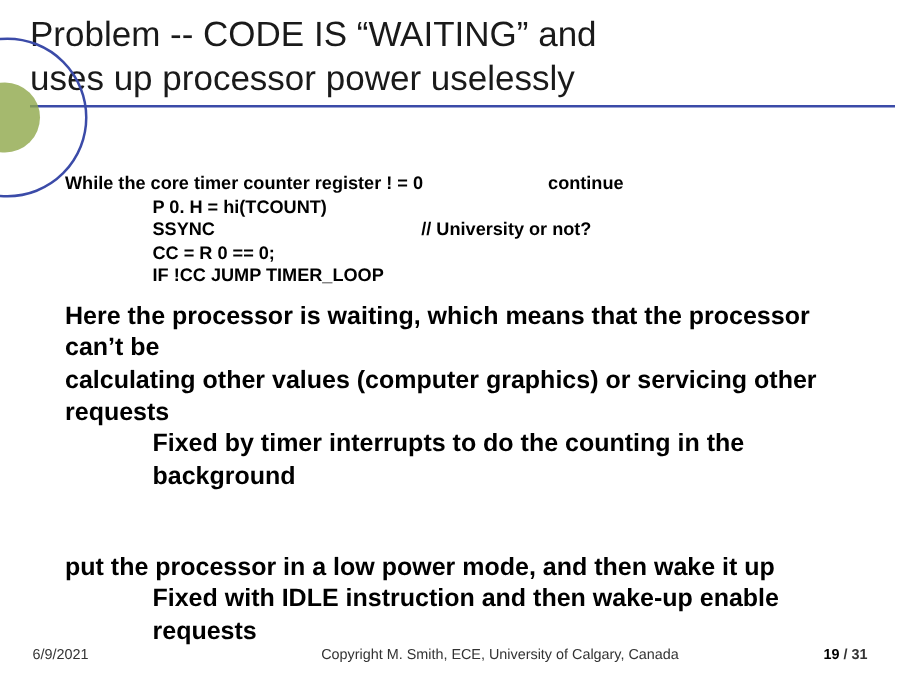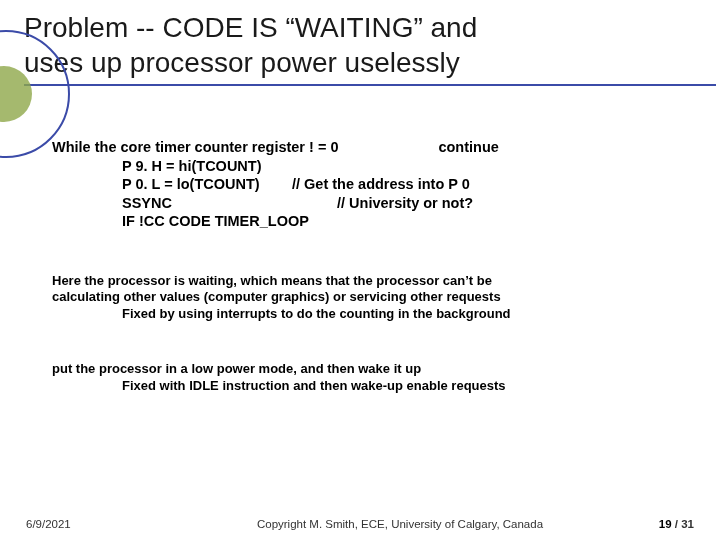--- a/index.html
+++ b/index.html
@@ -47,25 +47,25 @@
     border-radius: 50%;
     border: 2px solid #3b4ba8;
     z-index: 1;
   }
   .body {
     padding: 46px 26px 0 52px;
     font-size: 14.5px;
     color: #000;
     line-height: 1.28;
   }
-  .code-block { font-weight: 700; font-size: 14.5px; margin-bottom: 42px; }
+  .code-block { font-weight: 700; font-size: 14.5px; margin-bottom: 10px; }
   .code-line { white-space: pre; }
   .indent1 { padding-left: 70px; }
   .indent0 { padding-left: 0; }
-  .para { font-weight: 700; font-size: 13px; margin-bottom: 22px; }
+  .para { font-weight: 700; font-size: 20px; margin-bottom: 22px; }
   .para .sub { display: block; padding-left: 70px; }
   .footer {
     position: absolute;
     bottom: 10px;
     left: 0;
     width: 100%;
     padding: 0 26px;
     font-size: 11.5px;
     color: #333;
     display: flex;
@@ -87,30 +87,30 @@
     <span>Problem --  CODE IS “WAITING” and</span><br>
     <span>uses up processor power uselessly</span>
   </div>
   <div class="title-underline"></div>
 </div>
 
 <div class="body">
 
   <div class="code-block">
     <div class="code-line indent0"><span>While the core timer counter register ! = 0</span><span style="display:inline-block;width:100px"></span><span>continue</span></div>
-    <div class="code-line indent1"><span>P 9. H = hi(TCOUNT)</span></div>
-    <div class="code-line indent1"><span style="display:inline-block;width:170px"><span>P 0. L = lo(TCOUNT)</span></span><span>// Get the address into P 0</span></div>
+    <div class="code-line indent1"><span>P 0. H = hi(TCOUNT)</span></div>
     <div class="code-line indent1"><span style="display:inline-block;width:215px"><span>SSYNC</span></span><span>// University or not?</span></div>
-    <div class="code-line indent1"><span>IF !CC CODE TIMER_LOOP</span></div>
+    <div class="code-line indent1"><span>CC = R 0 == 0;</span></div>
+    <div class="code-line indent1"><span>IF !CC JUMP TIMER_LOOP</span></div>
   </div>
 
   <div class="para">
     <span>Here the processor is waiting, which means that the processor can’t be</span><br>
     <span>calculating other values (computer graphics) or servicing other requests</span>
-    <span class="sub">Fixed by using interrupts to do the counting in the background</span>
+    <span class="sub">Fixed by timer interrupts to do the counting in the background</span>
   </div>
 
   <div class="para">
     <br>
     <span>put the processor in a low power mode, and then wake it up</span>
     <span class="sub">Fixed with IDLE instruction and then wake-up enable requests</span>
   </div>
 
 </div>
 

